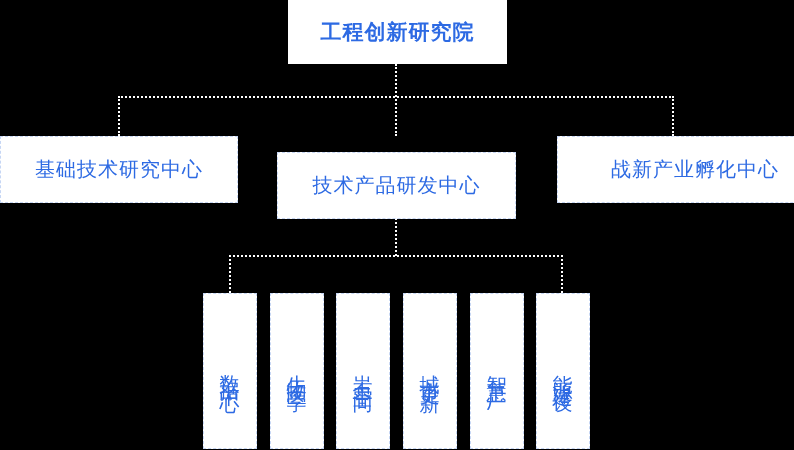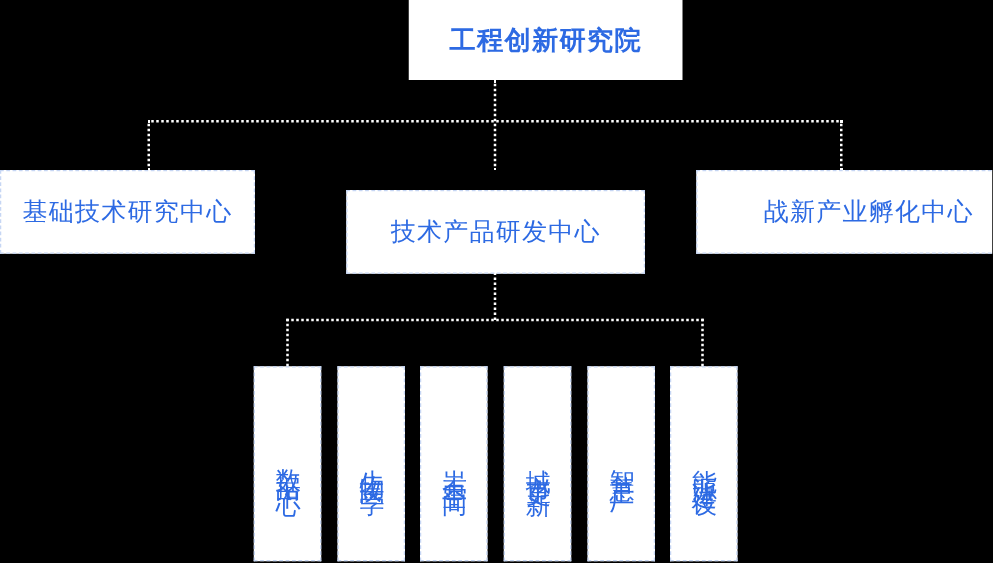--- a/index.html
+++ b/index.html
@@ -22,29 +22,28 @@
     align-items: center;
     justify-content: center;
     box-sizing: border-box;
     color: #2d6ae3;
   }
   .node-root {
     left: 288px; top: 0; width: 219px; height: 64px;
     font-size: 21px;
     font-weight: bold;
     letter-spacing: 1px;
-    margin-left: 39px;
   }
   .node-l2 {
     top: 136px; height: 67px;
     border: 1px dashed #c6d6f4;
     font-size: 20px;
     letter-spacing: 1px;
   }
-  .node-c1 { left: 0;     width: 204px; }
+  .node-c1 { left: 0;     width: 238px; }
   .node-c2 { left: 277px; width: 239px; margin-top: 16px; }
   .node-c3 { left: 557px; width: 276px; }
   .node-l3 {
     top: 293px; height: 156px; width: 54px;
     border: 1px dashed #c6d6f4;
   }
   .node-d1 { left: 203px; }
   .node-d2 { left: 270px; }
   .node-d3 { left: 336px; }
   .node-d4 { left: 403px; }

